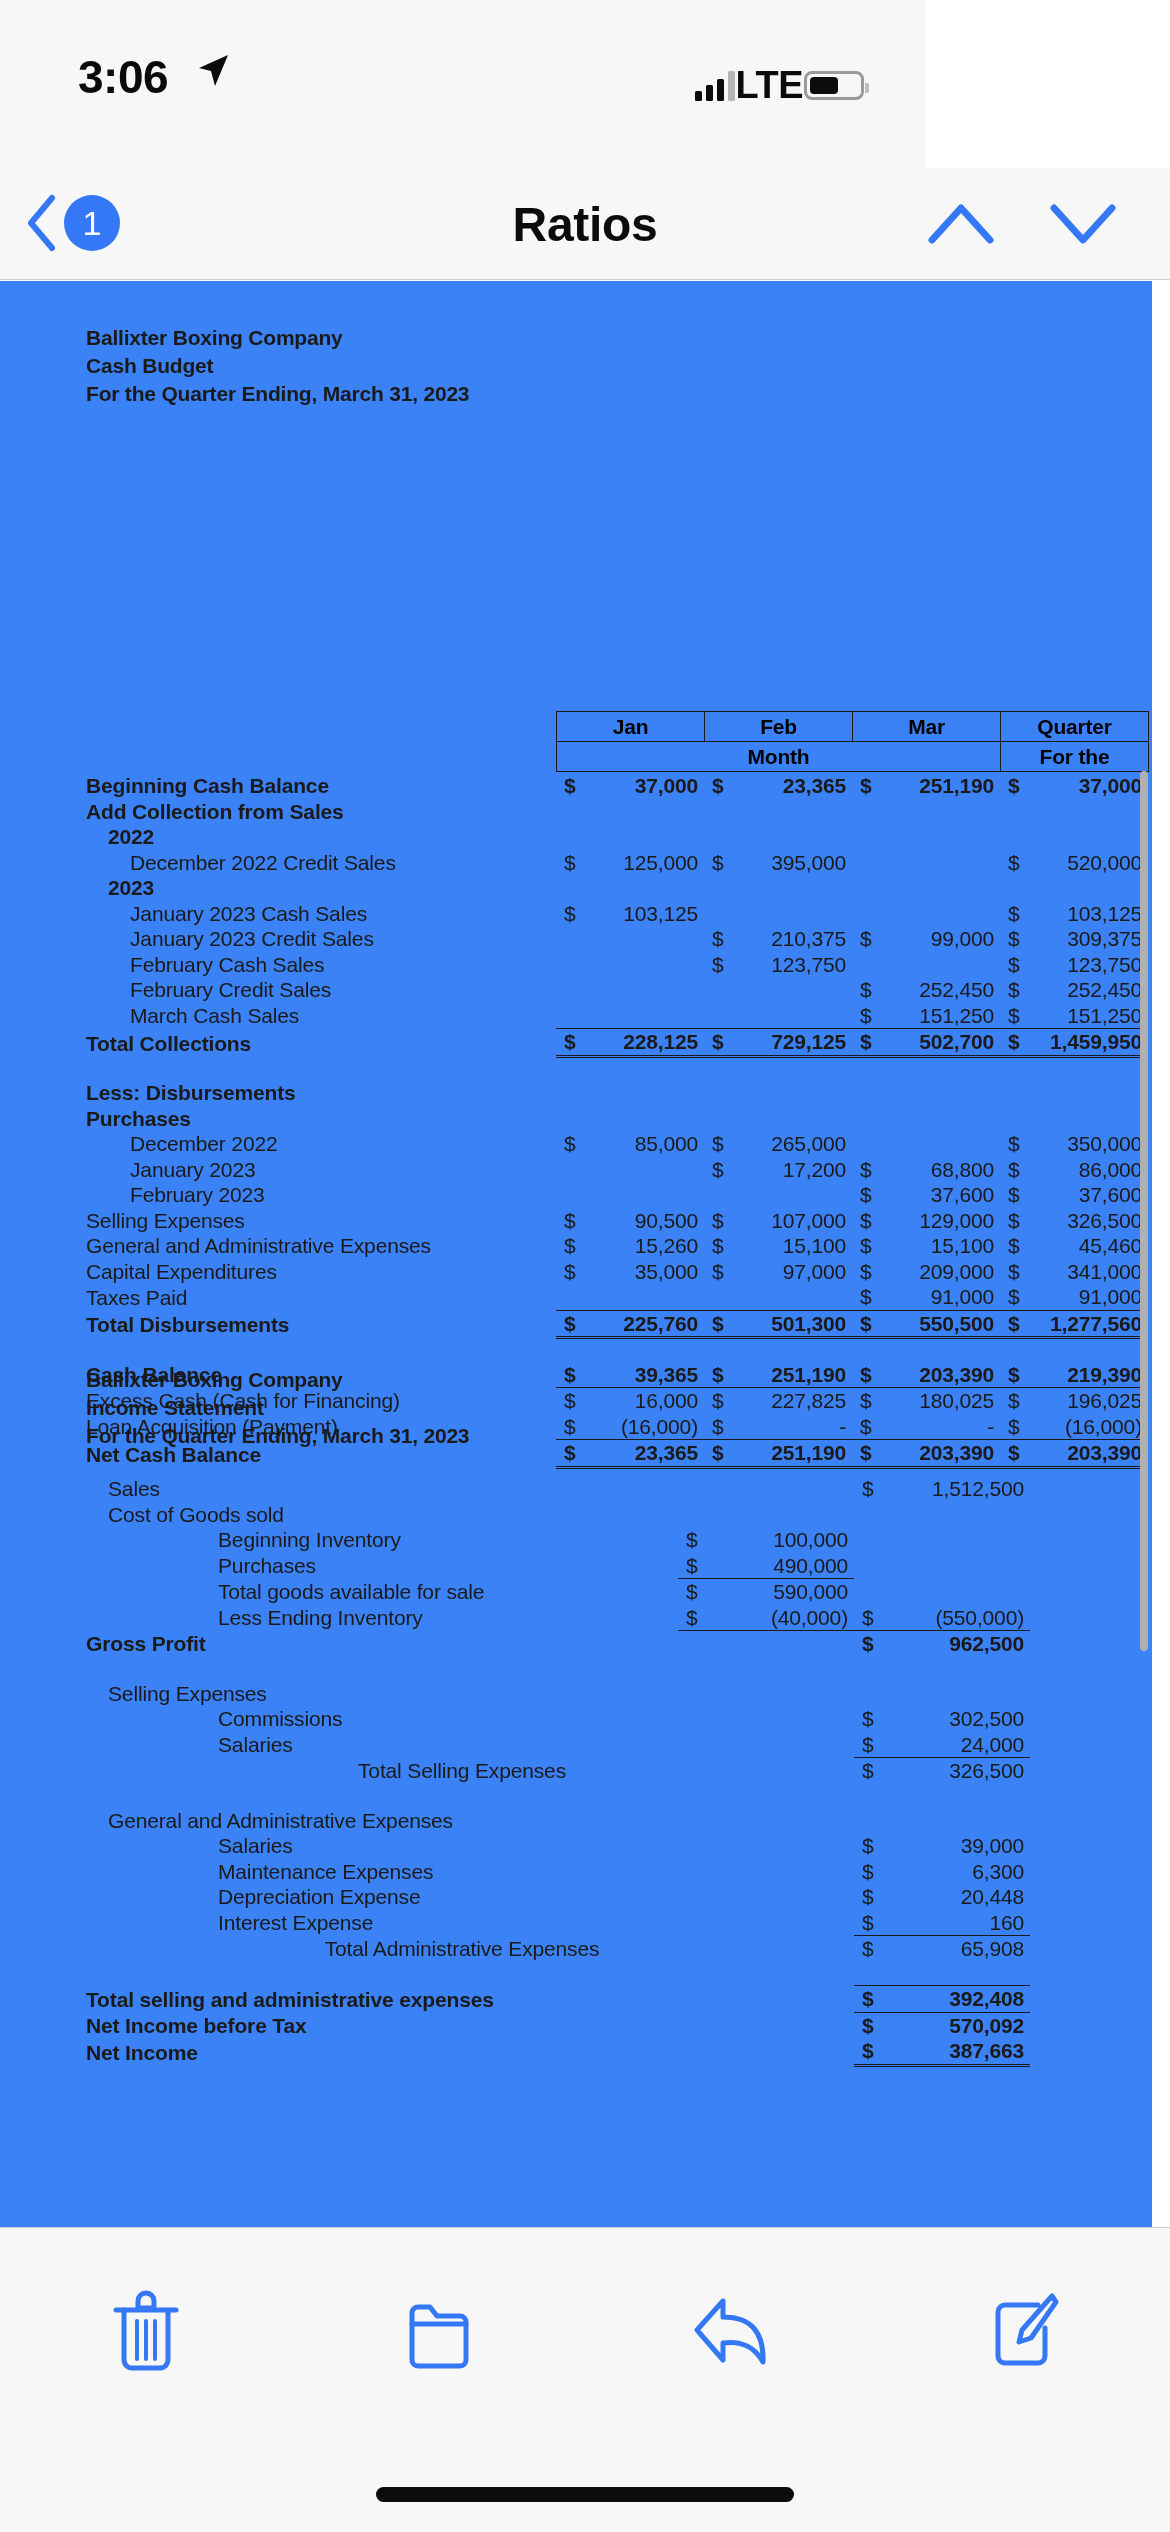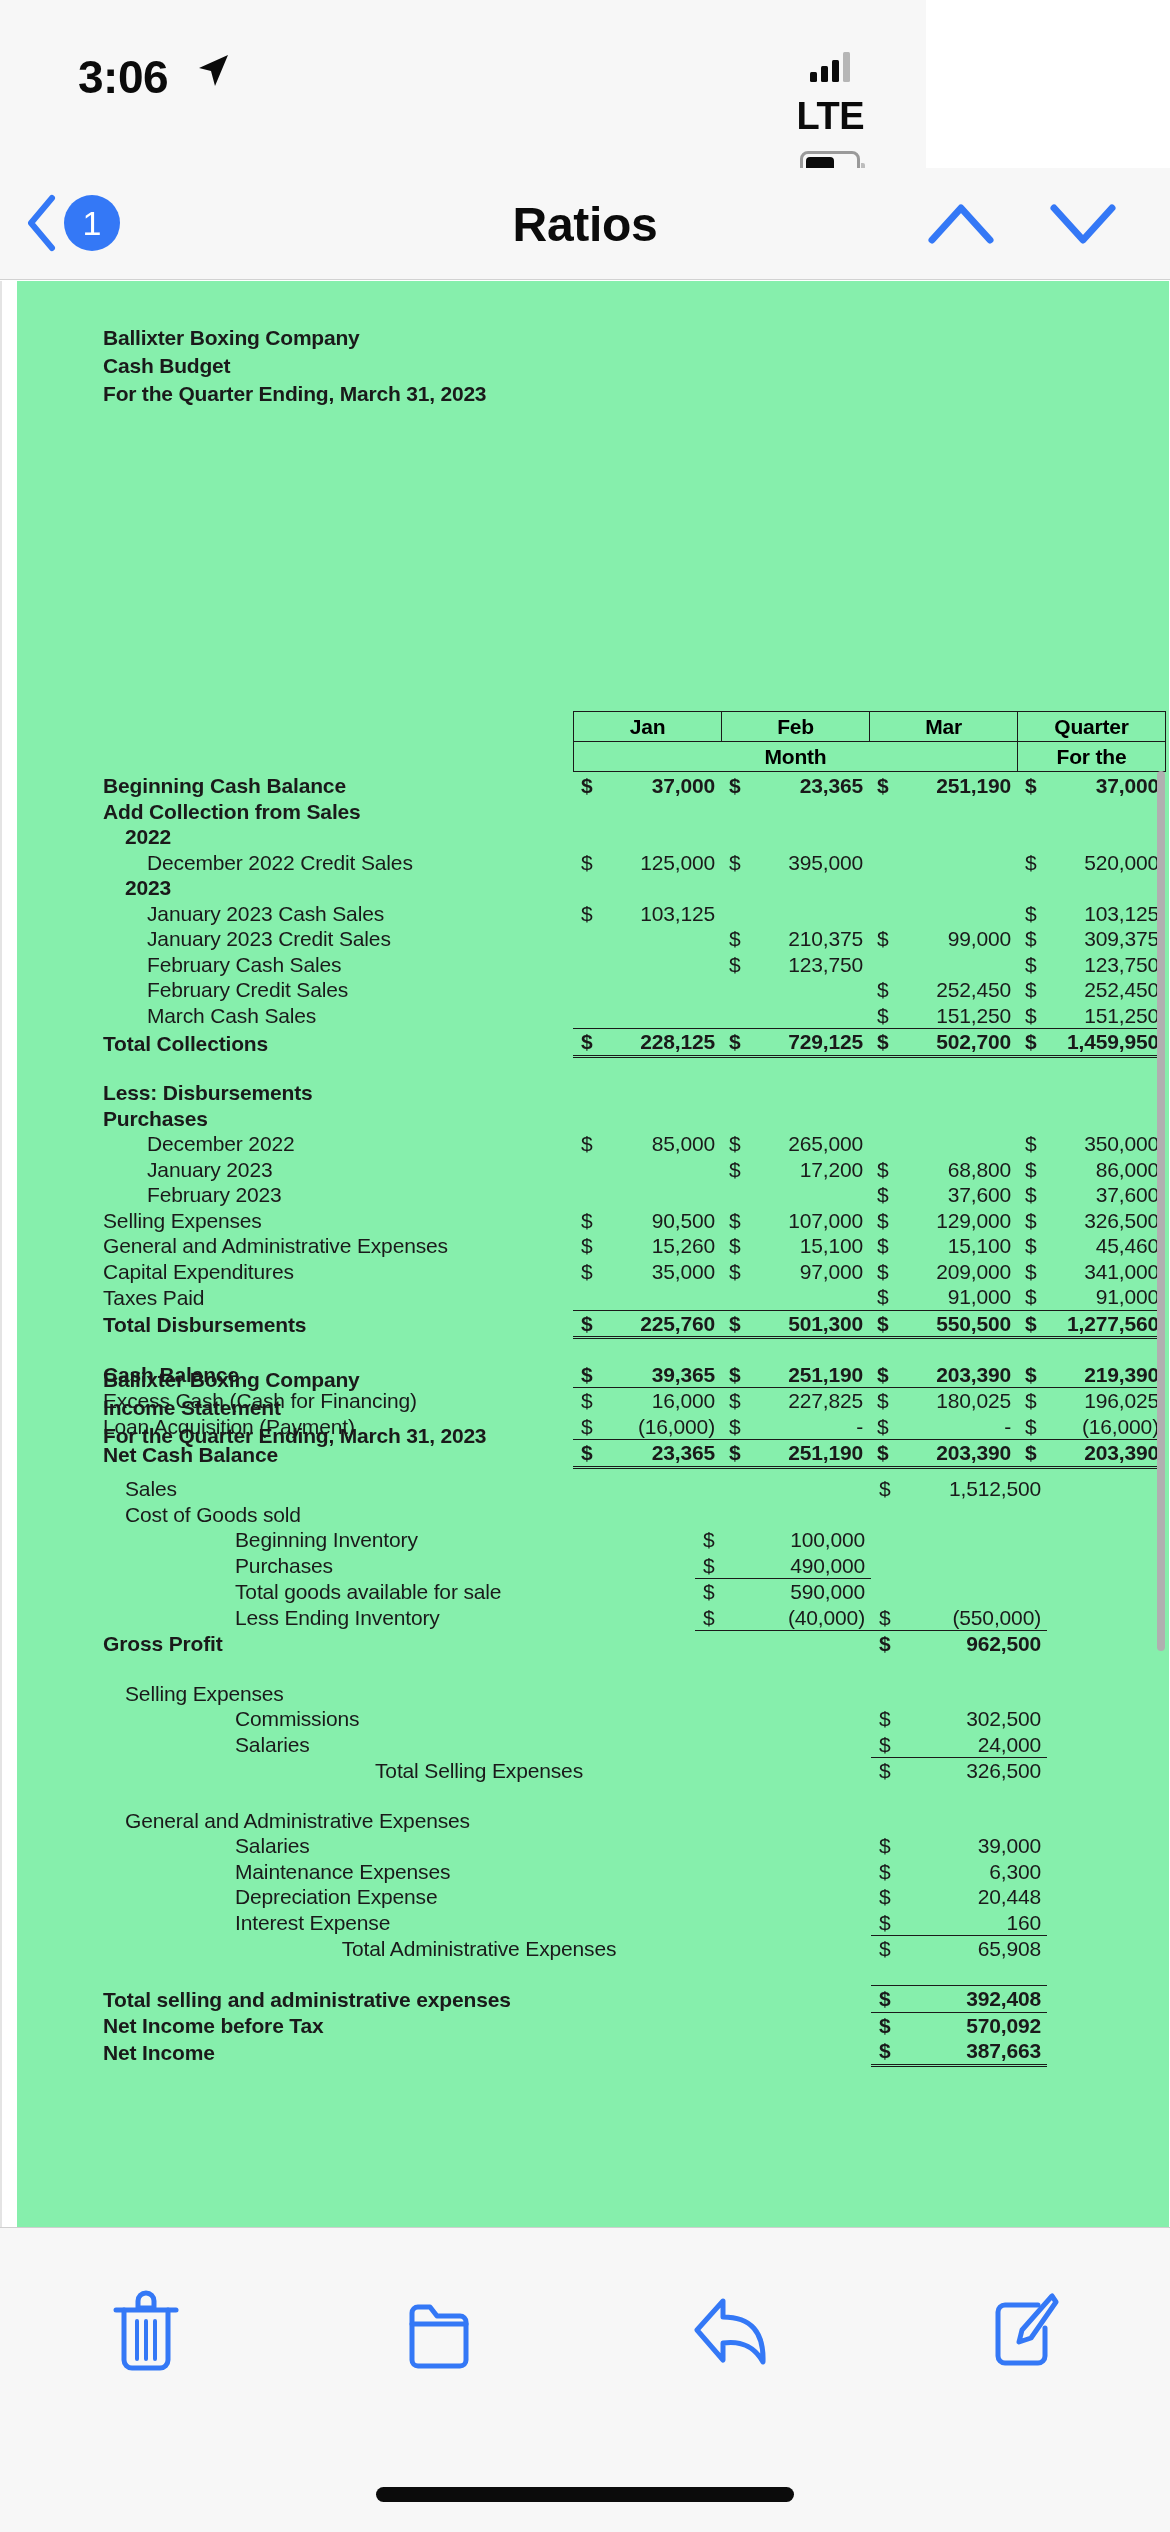--- a/index.html
+++ b/index.html
@@ -14,21 +14,21 @@
   
   .statusbar {
     position:absolute; top:0; left:0; width:926px; height:168px;
     background:#f7f7f7;
   }
   .sb-time {
     position:absolute; left:78px; top:50px;
     font-size:46px; font-weight:600; color:#0b0b0b; letter-spacing:-0.5px;
   }
   .sb-loc { position:absolute; left:196px; top:52px; }
-  .sb-right { position:absolute; right:62px; top:52px; display:flex; align-items:center; gap:13px;flex-direction:column; }
+  .sb-right { position:absolute; right:62px; top:64px; display:flex; align-items:center; gap:1px; }
   .sb-lte { font-size:38px; font-weight:600; color:#0b0b0b; letter-spacing:-0.5px; }
   .bars { display:flex; align-items:flex-end; gap:4px; height:30px; }
   .bars i { display:block; width:7px; background:#0b0b0b; border-radius:1.5px; }
   .bars i:nth-child(1){ height:10px;}
   .bars i:nth-child(2){ height:16px;}
   .bars i:nth-child(3){ height:22px;}
   .bars i:nth-child(4){ height:30px; background:#b6b6b6;}
   .battery {
     position:relative; width:60px; height:29px;
     border:3px solid #9a9a9a; border-radius:8px; padding:3px;
@@ -61,22 +61,22 @@
   }
   .nav-arrows { position:absolute; right:52px; top:28px; display:flex; gap:52px; }
   .nav-arrows svg { display:block; }
 
   
   .docwrap {
     position:absolute; top:281px; left:0; width:1170px; height:1946px;
     background:#ffffff; overflow:hidden;
   }
   .page {
-    position:absolute; top:0; left:17px; width:1152px; height:1946px;
-    background:#86efac;
+    position:absolute; top:0; left:0; width:1152px; height:1946px;
+    background:#3b82f6;
   }
   .scrollbar {
     position:absolute; right:4px; top:490px; width:8px; height:880px;
     background:#b0b0b0; border-radius:4px;
   }
   .edge-left { position:absolute; left:0; top:0; width:2px; height:1946px; background:#e4e4e4; }
 
   
   .sheet { position:absolute; color:#1a1a1a; }
   .hdr { font-weight:bold; font-size:21px; line-height:28px; letter-spacing:-0.2px; }

